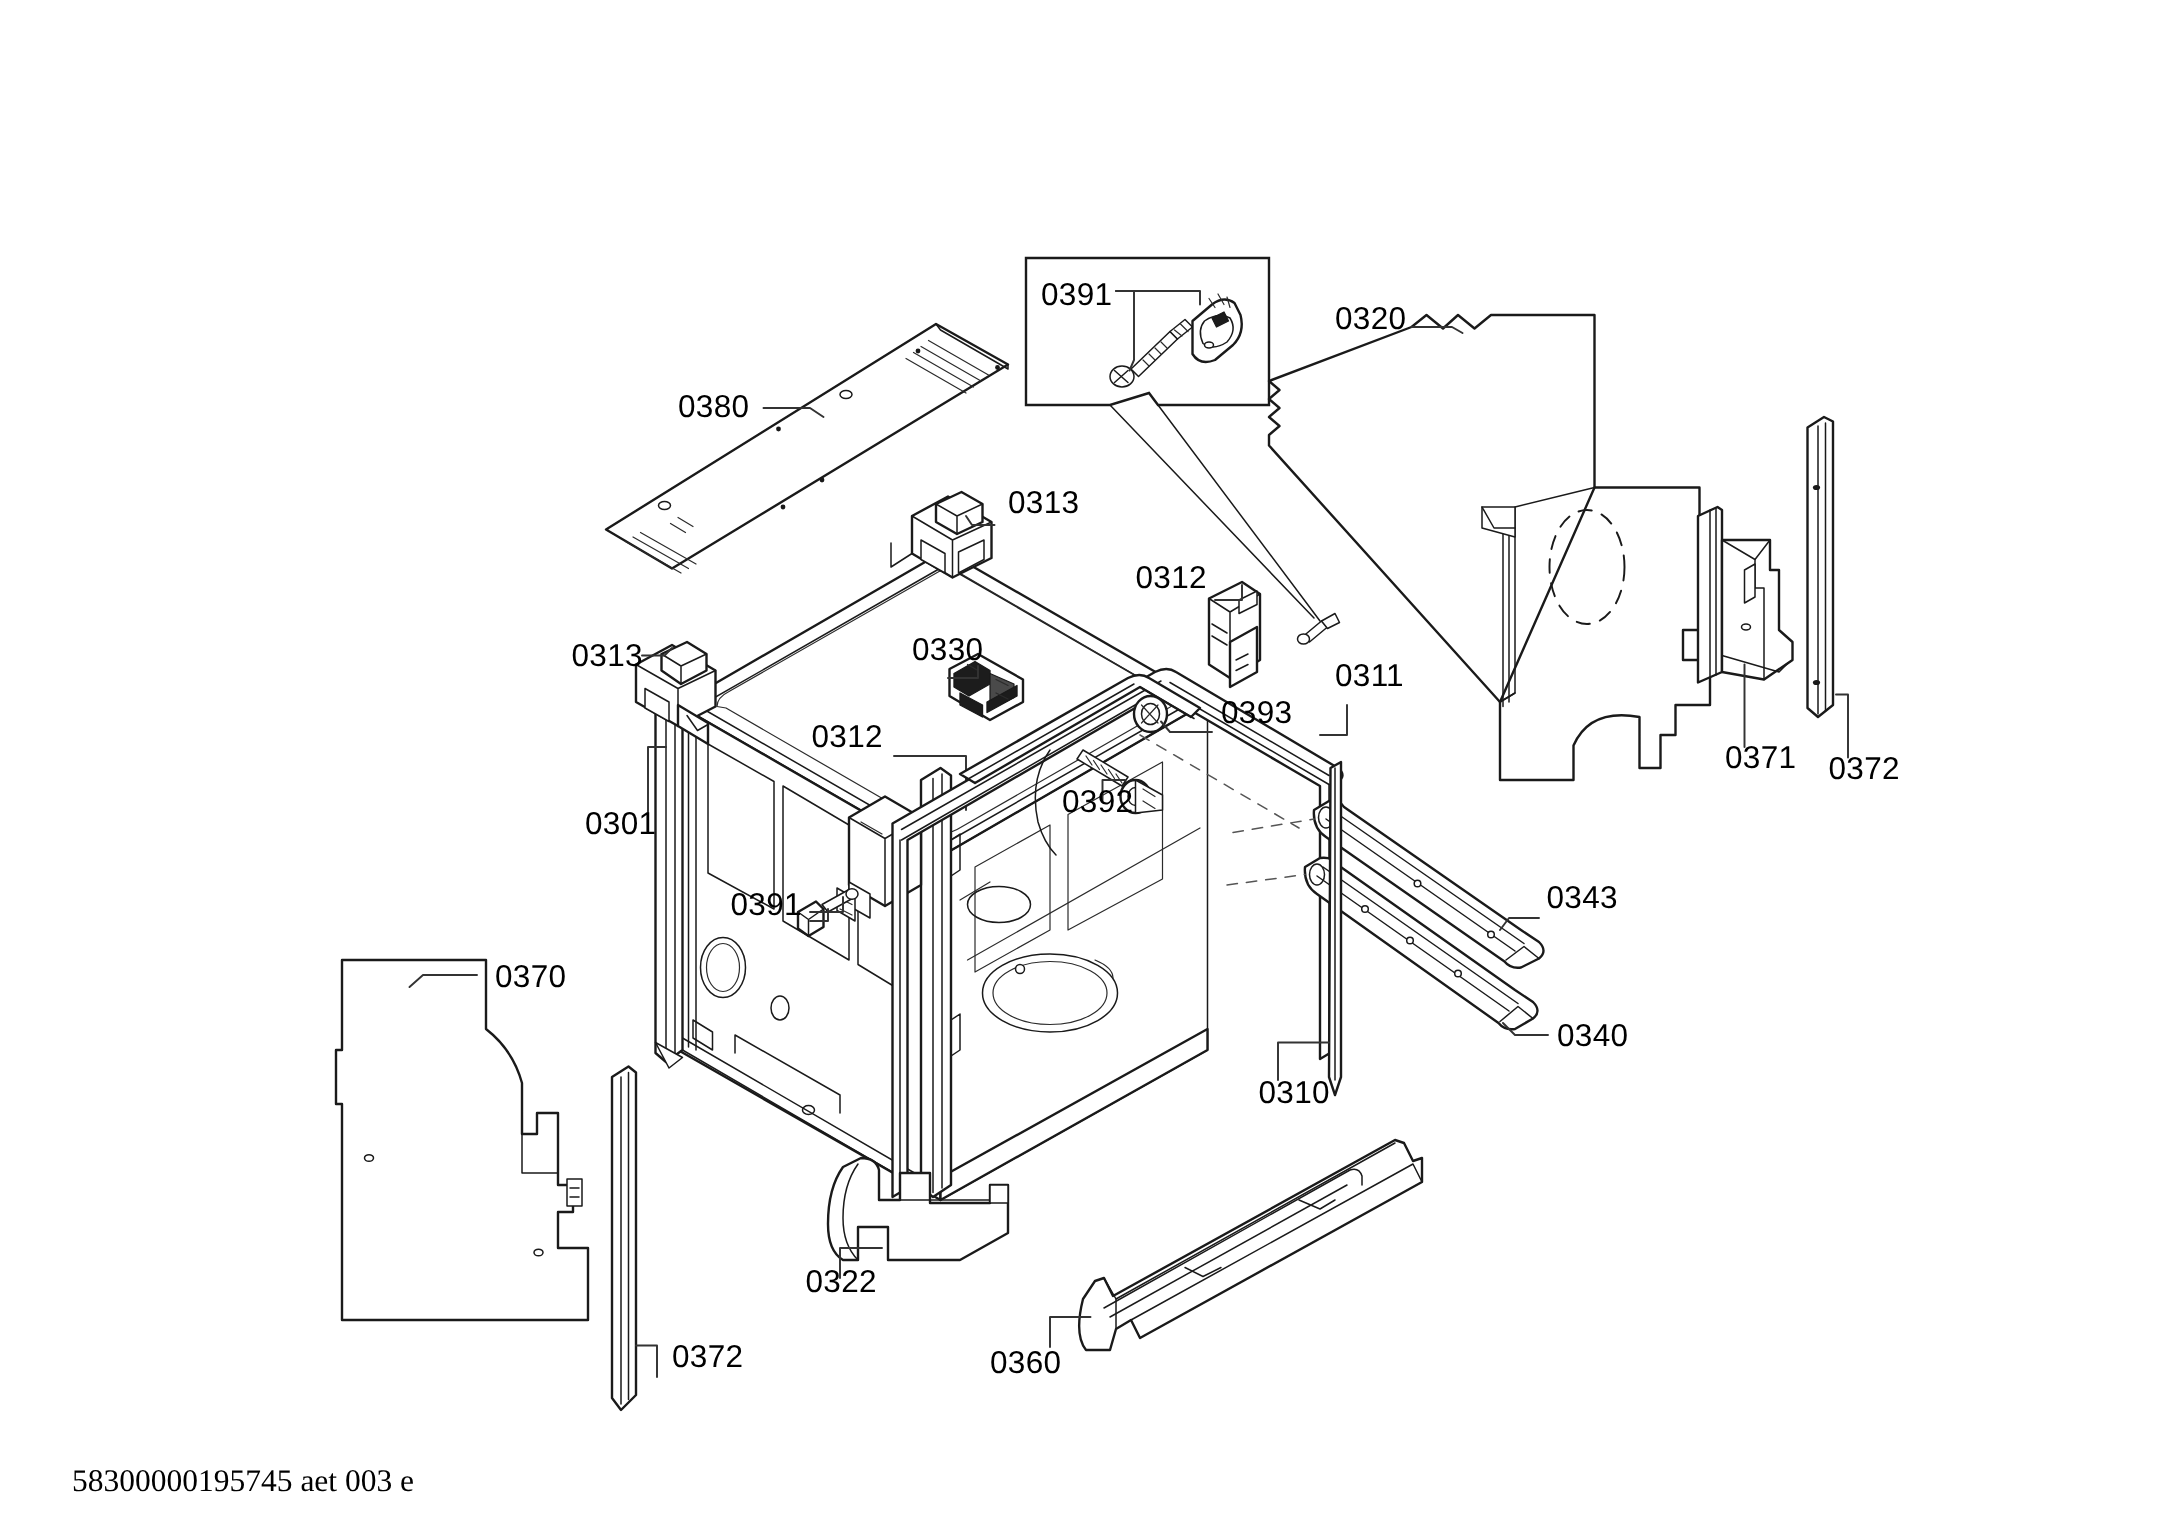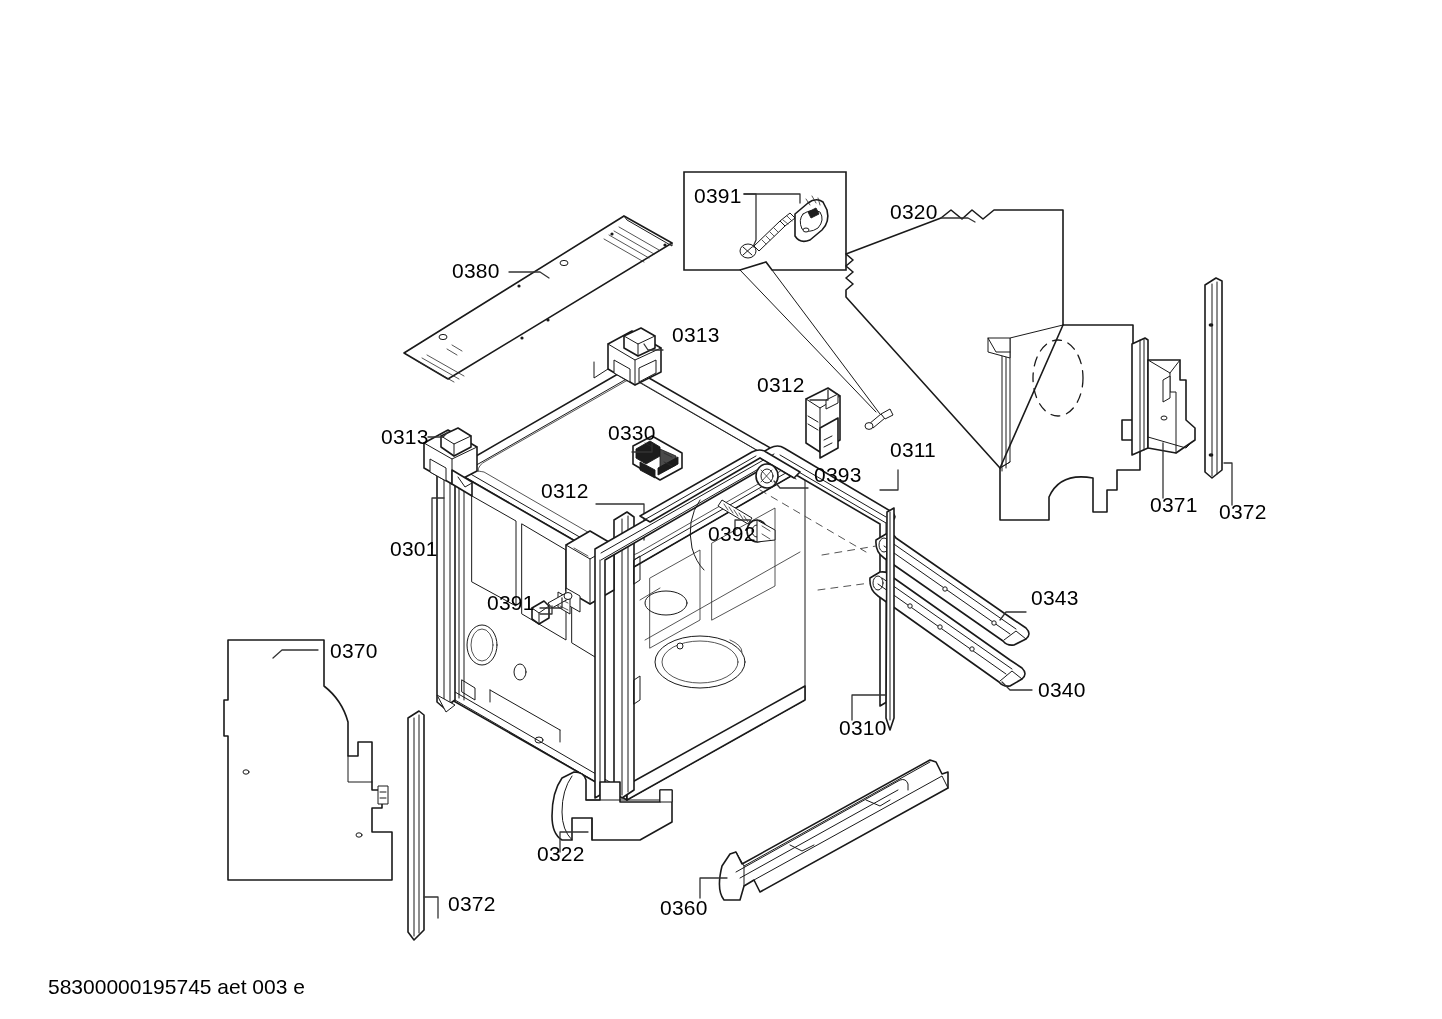--- a/index.html
+++ b/index.html
@@ -30,21 +30,21 @@
   .part-label {
     font-family: "Liberation Sans", sans-serif;
     font-size: 21px;
     fill: #000000;
     letter-spacing: 0.2px;
   }
   .footer-text {
     position: absolute;
     left: 48px;
     top: 975px;
-    font-family: Liberation Sans, sans-serif;
+    font-family: Liberation Serif, serif;
     font-size: 21px;
     color: #000000;
     white-space: nowrap;
   }
   .ln { fill: none; stroke: #1a1a1a; stroke-width: 1.6; stroke-linejoin: round; stroke-linecap: round; }
   .ln-thin { fill: none; stroke: #1a1a1a; stroke-width: 1.0; stroke-linejoin: round; stroke-linecap: round; }
   .ln-hair { fill: none; stroke: #2b2b2b; stroke-width: 0.8; stroke-linejoin: round; stroke-linecap: round; }
   .leader { fill: none; stroke: #333333; stroke-width: 1.3; stroke-linecap: round; stroke-linejoin: round; }
   .fill-w { fill: #ffffff; stroke: #1a1a1a; stroke-width: 1.6; stroke-linejoin: round; }
   .fill-w-thin { fill: #ffffff; stroke: #1a1a1a; stroke-width: 1.0; stroke-linejoin: round; }

